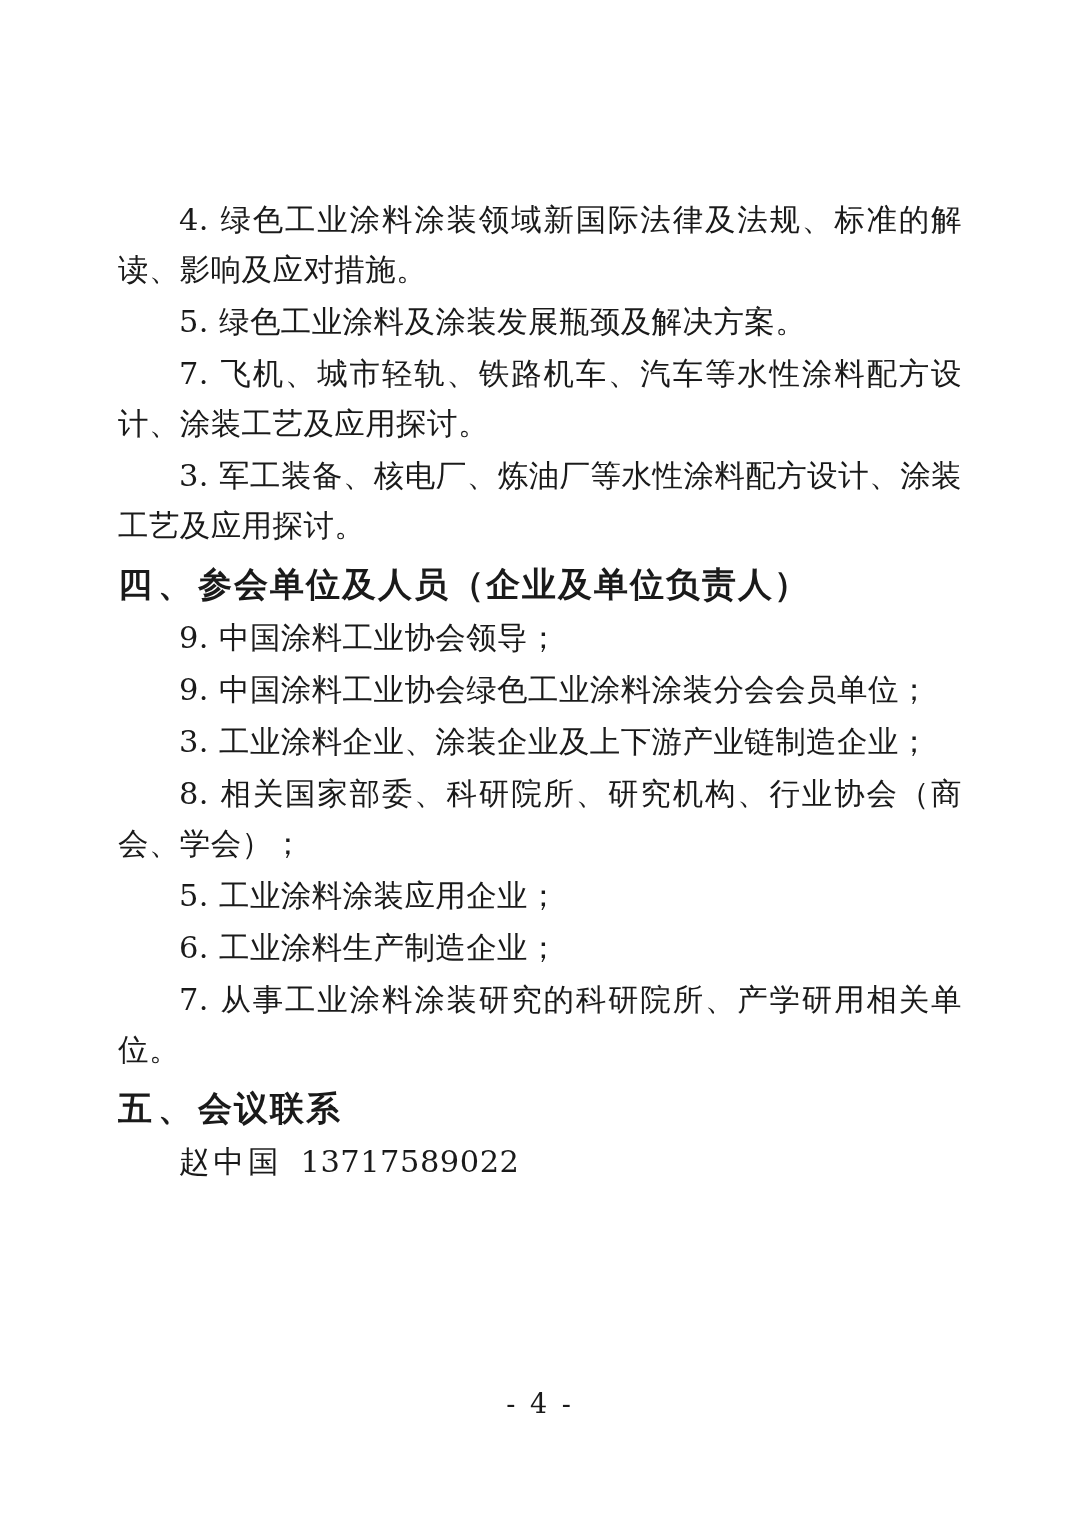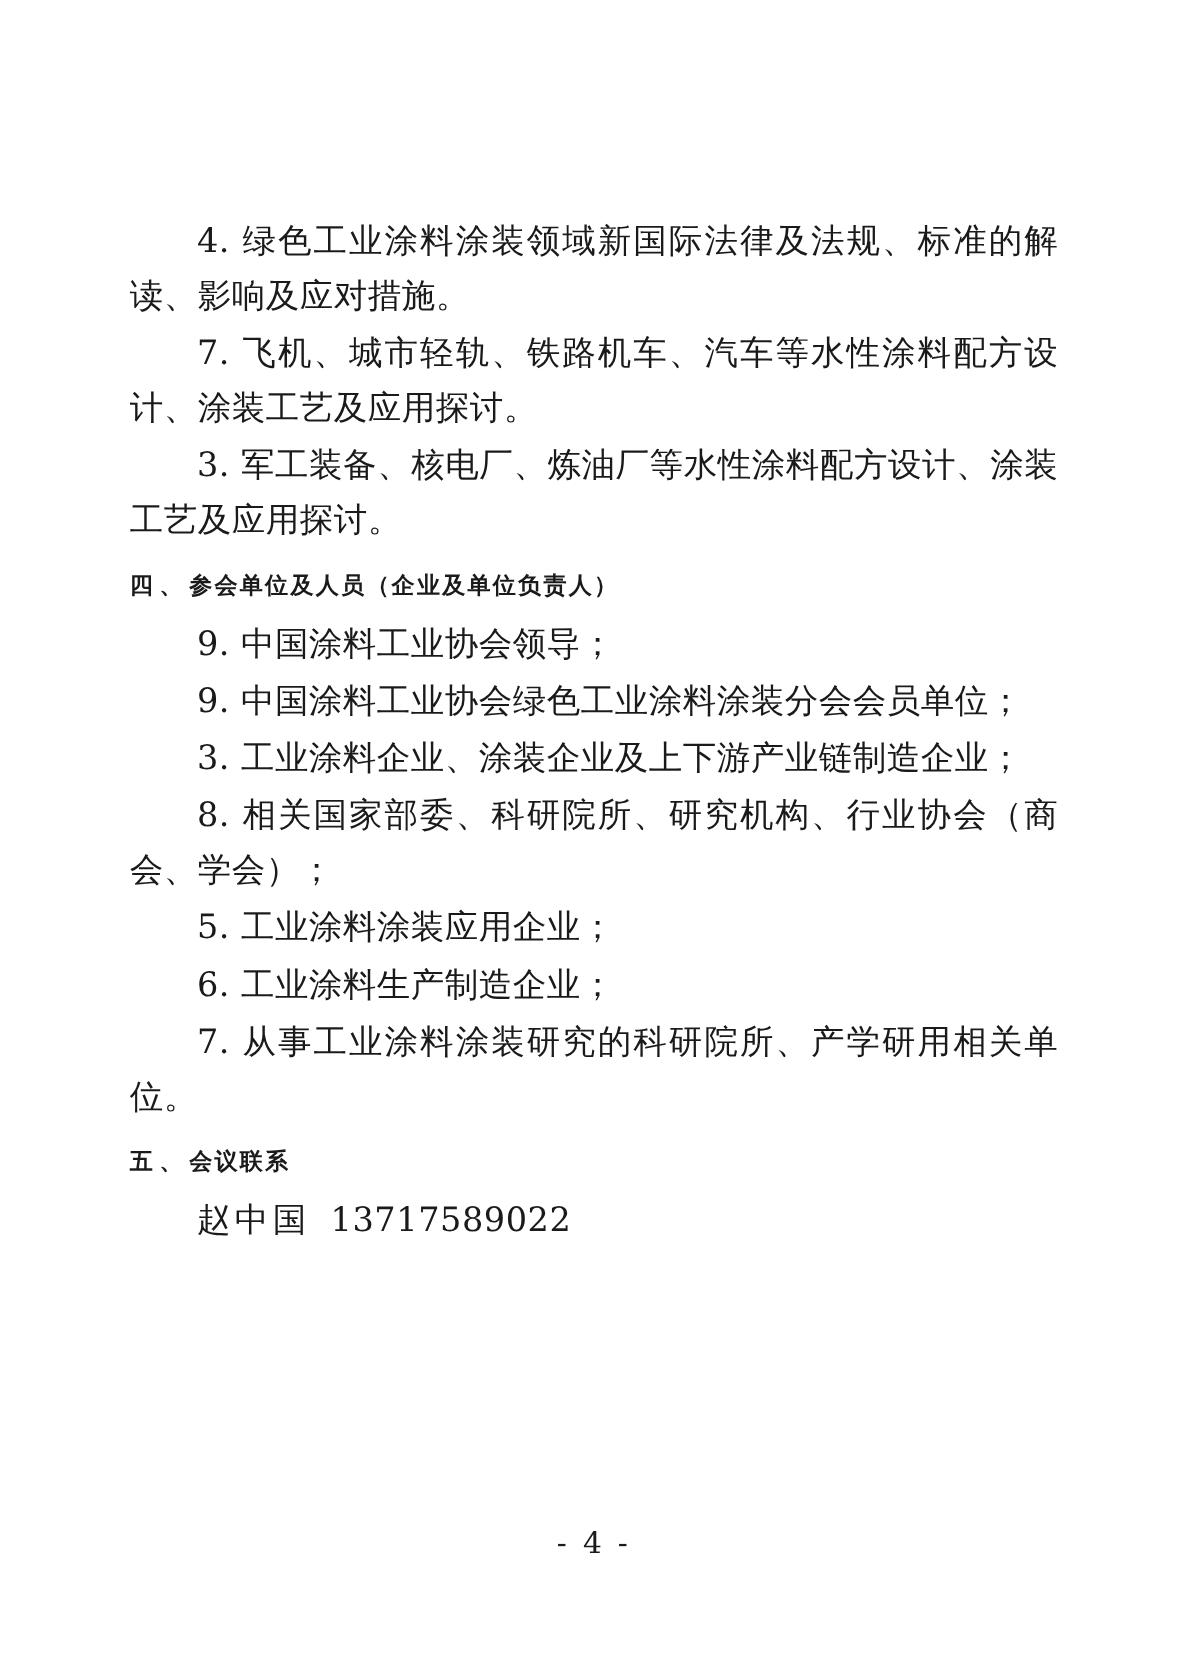--- a/index.html
+++ b/index.html
@@ -31,21 +31,21 @@
     text-align: justify;
   }
   .para {
     margin: 0 0 2px 0;
     text-indent: 2em;
     white-space: normal;
   }
   .heading {
     margin: 8px 0 4px 0;
     font-weight: bold;
-    font-size: 21px;
+    font-size: 34px;
     letter-spacing: 2px;
   }
   .heading .hnum {
     letter-spacing: 6px;
   }
   .heading .htext {
     letter-spacing: 2px;
   }
   .contact-line {
     margin: 2px 0 0 0;
@@ -74,20 +74,21 @@
     font-family: "DejaVu Serif", "Liberation Serif", serif;
   }
 </style>
 </head>
 <body>
 
 <div class="page">
   <div class="doc-body">
 
     <p class="para">4. 绿色工业涂料涂装领域新国际法律及法规、标准的解读、影响及应对措施。</p>
+    <p class="para">5. 绿色工业涂料及涂装发展瓶颈及解决方案。</p>
     <p class="para">7. 飞机、城市轻轨、铁路机车、汽车等水性涂料配方设计、涂装工艺及应用探讨。</p>
     <p class="para">3. 军工装备、核电厂、炼油厂等水性涂料配方设计、涂装工艺及应用探讨。</p>
 
     <p class="heading">
       <span class="hnum">四、</span><span class="htext">参会单位及人员（企业及单位负责人）</span>
     </p>
 
     <p class="para">9. 中国涂料工业协会领导；</p>
     <p class="para">9. 中国涂料工业协会绿色工业涂料涂装分会会员单位；</p>
     <p class="para">3. 工业涂料企业、涂装企业及上下游产业链制造企业；</p>

